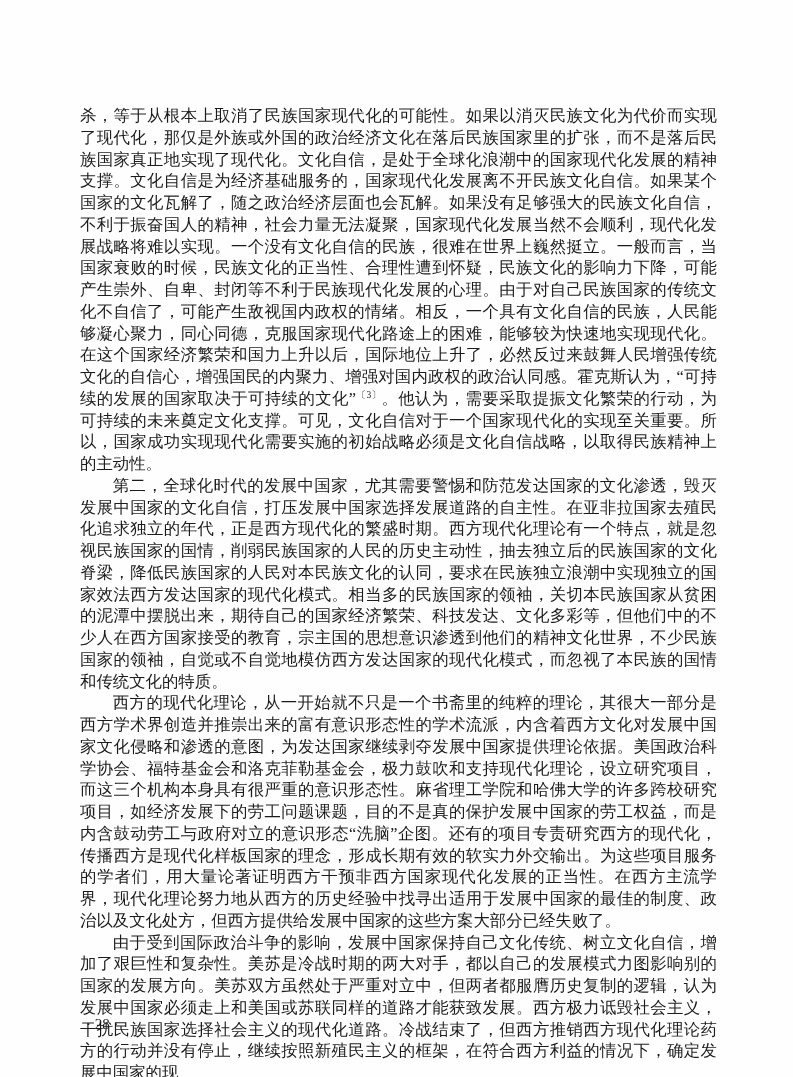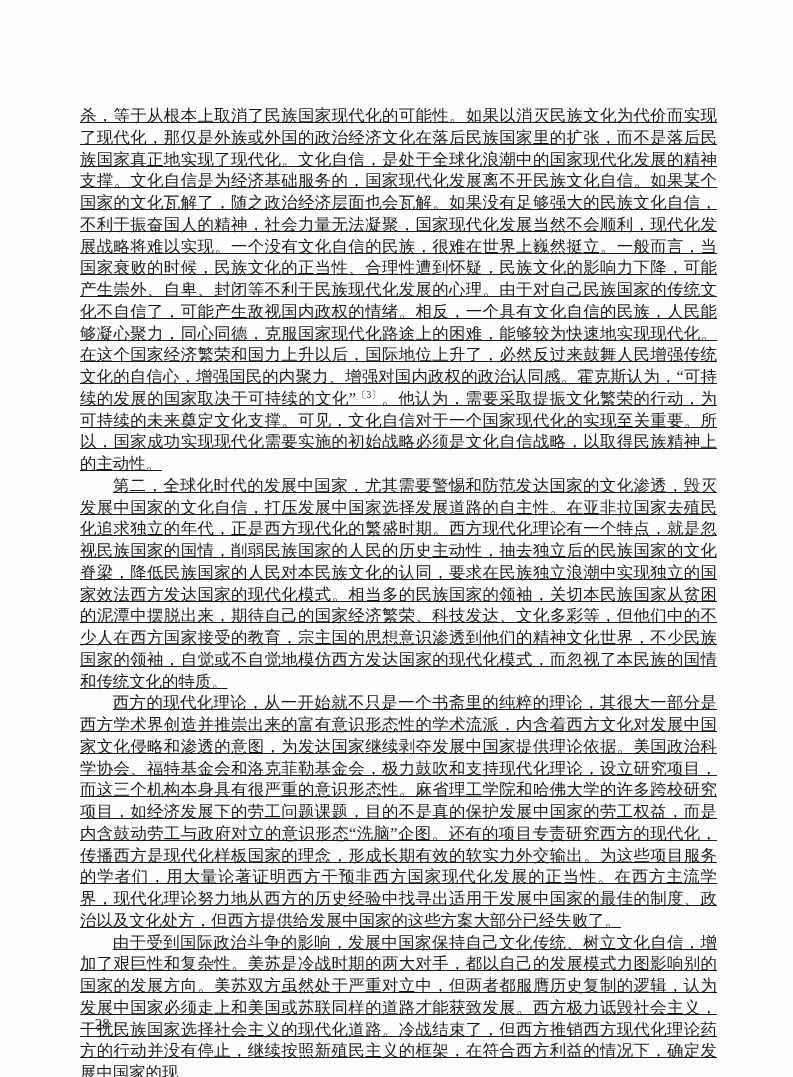--- a/index.html
+++ b/index.html
@@ -23,21 +23,20 @@
     font-family: "Liberation Serif", "DejaVu Serif", serif;
     font-size: 16.4px;
     line-height: 21.75px;
     text-align: justify;
     text-justify: inter-ideograph;
   }
   .para {
     margin: 0;
     padding: 0;
     text-indent: 2em;
-    text-decoration: underline;
   }
   .para.no-indent {
     text-indent: 0;
   }
   .footref {
     font-size: 9.5px;
     vertical-align: super;
     line-height: 0;
     letter-spacing: 0;
   }

